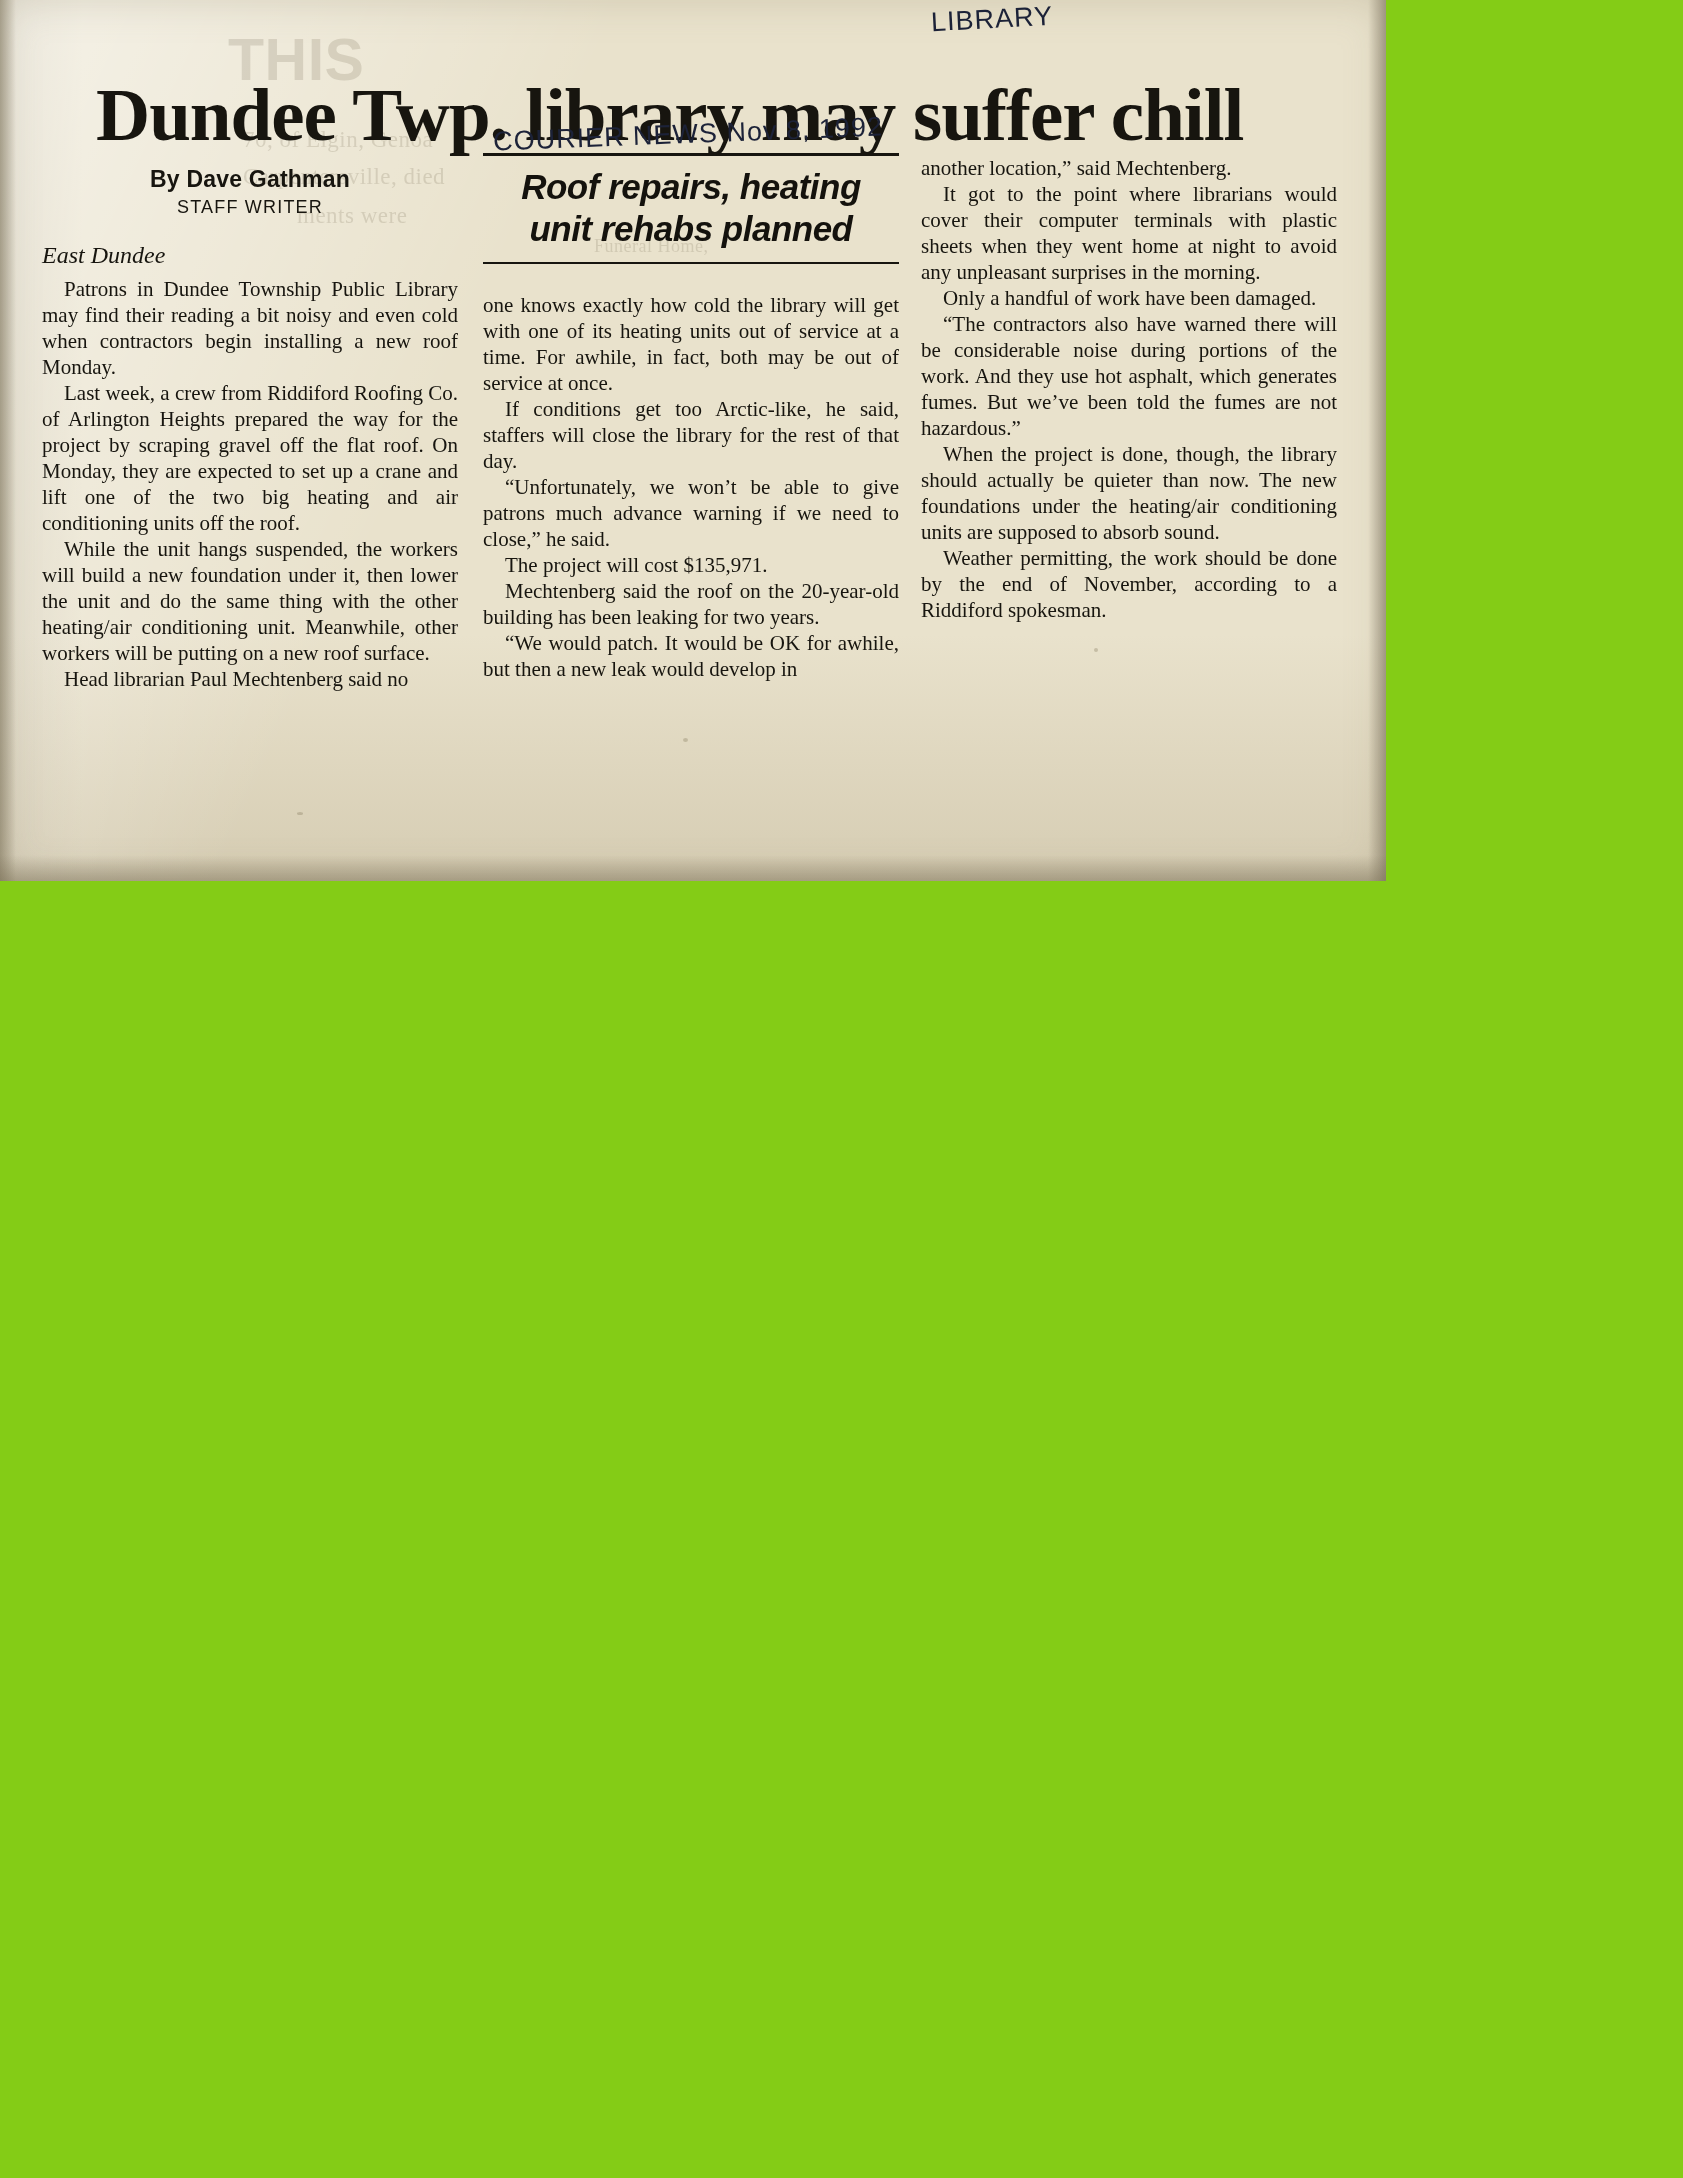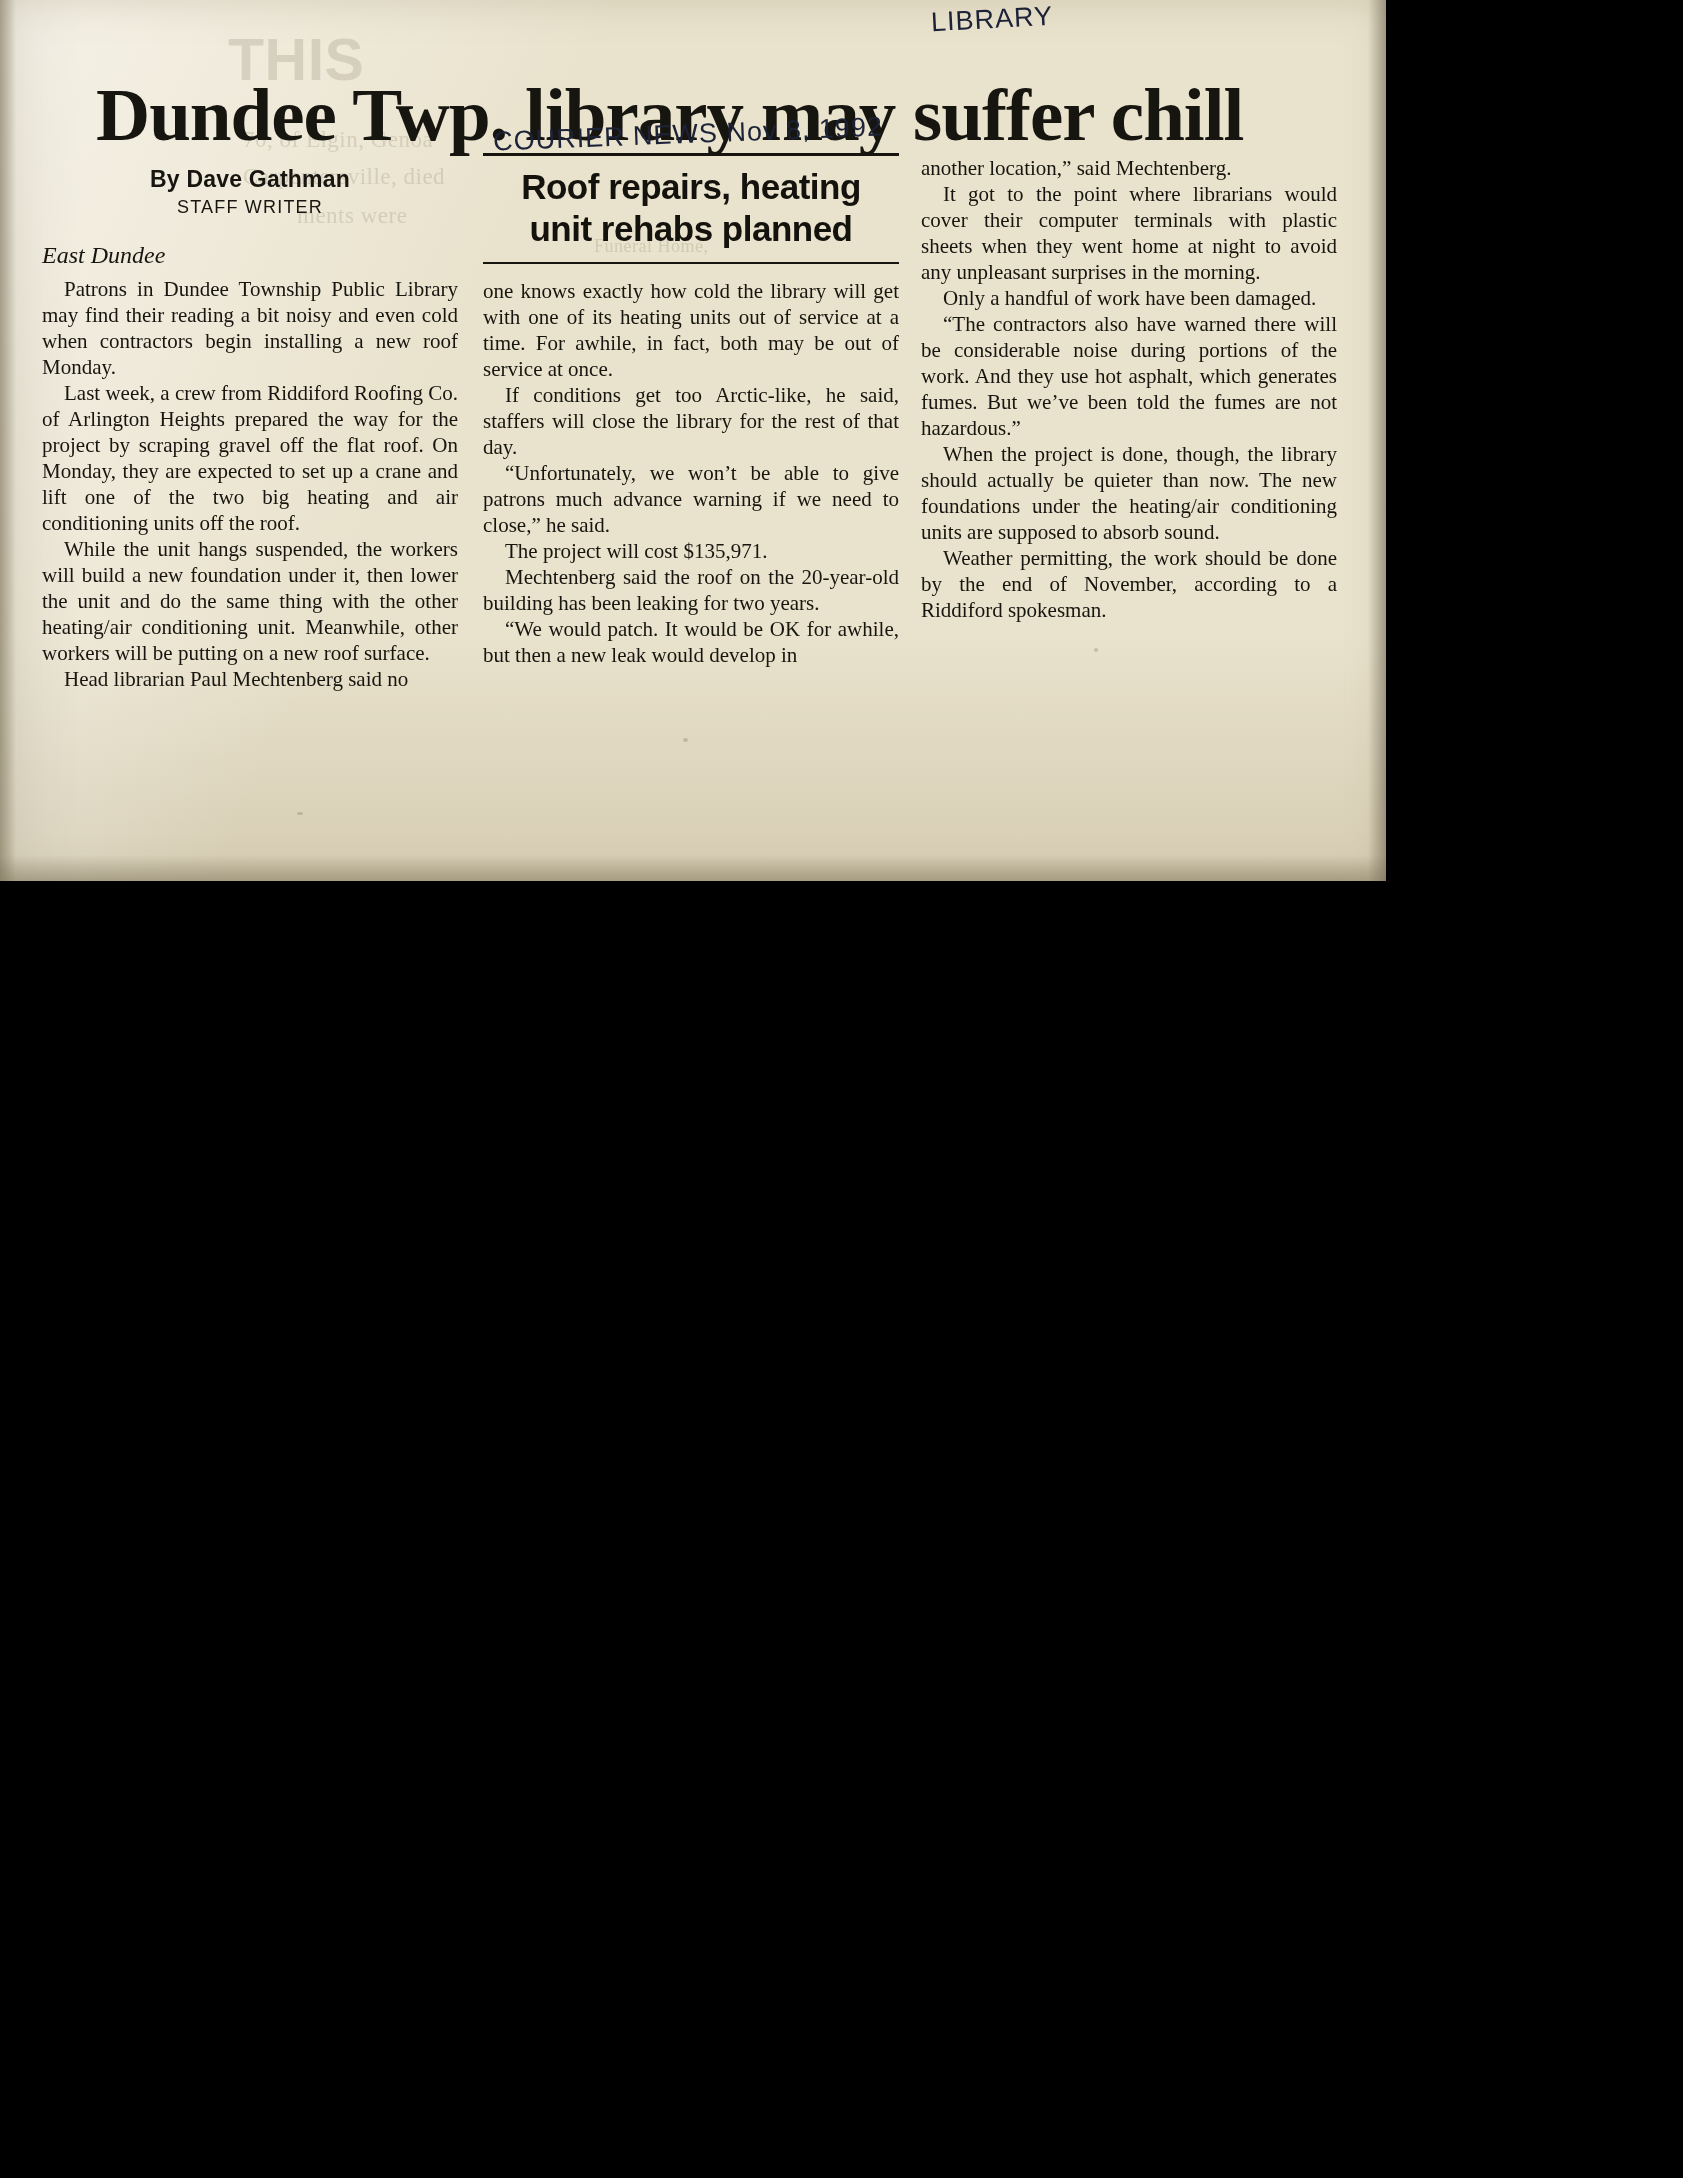--- a/index.html
+++ b/index.html
@@ -13,21 +13,21 @@
     position: relative;
     font-family: "Liberation Serif", serif;
     color: #111;
     overflow: hidden;
   }
 
   
   .page {
     position: absolute;
     inset: 0;
-    background: #000000;
+    background: #84cc16;
   }
 
   
   .clipping {
     position: absolute;
     left: 0px;
     top: 0px;
     width: 1386px;
     height: 881px;
     background: #e9e2cc;
@@ -153,21 +153,21 @@
   .rule.thin { height: 2px; }
   .subhead {
     font-family: "Liberation Sans", sans-serif;
     font-weight: bold;
     font-size: 35px;
     line-height: 42px;
     text-align: center;
     letter-spacing: -0.5px;
     color: #14120d;
   }
-  .subhead-wrap { margin-bottom: 14px; }
+  .subhead-wrap { margin-bottom: 28px; font-style: italic; }
 
   
   .speckle {
     position: absolute;
     border-radius: 50%;
     background: rgba(120,108,80,0.30);
     pointer-events: none;
   }
 </style>
 </head>

